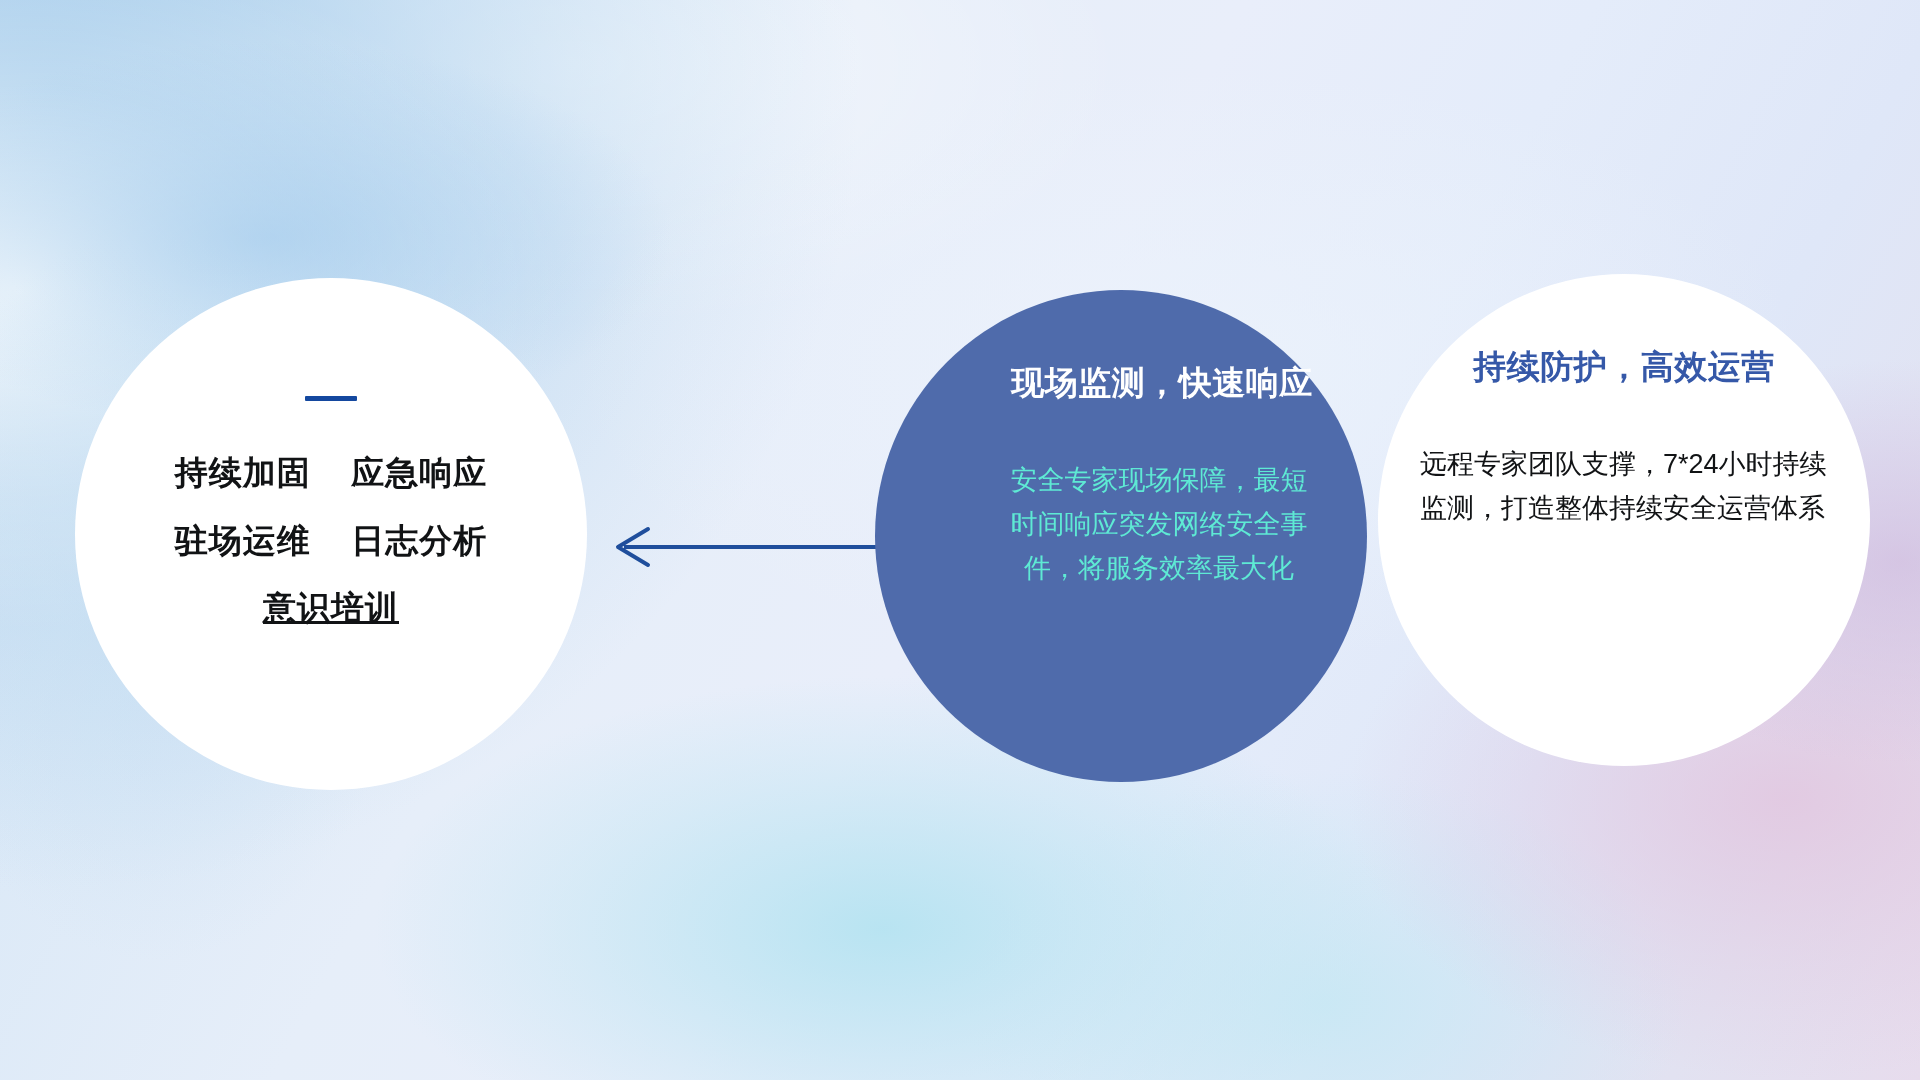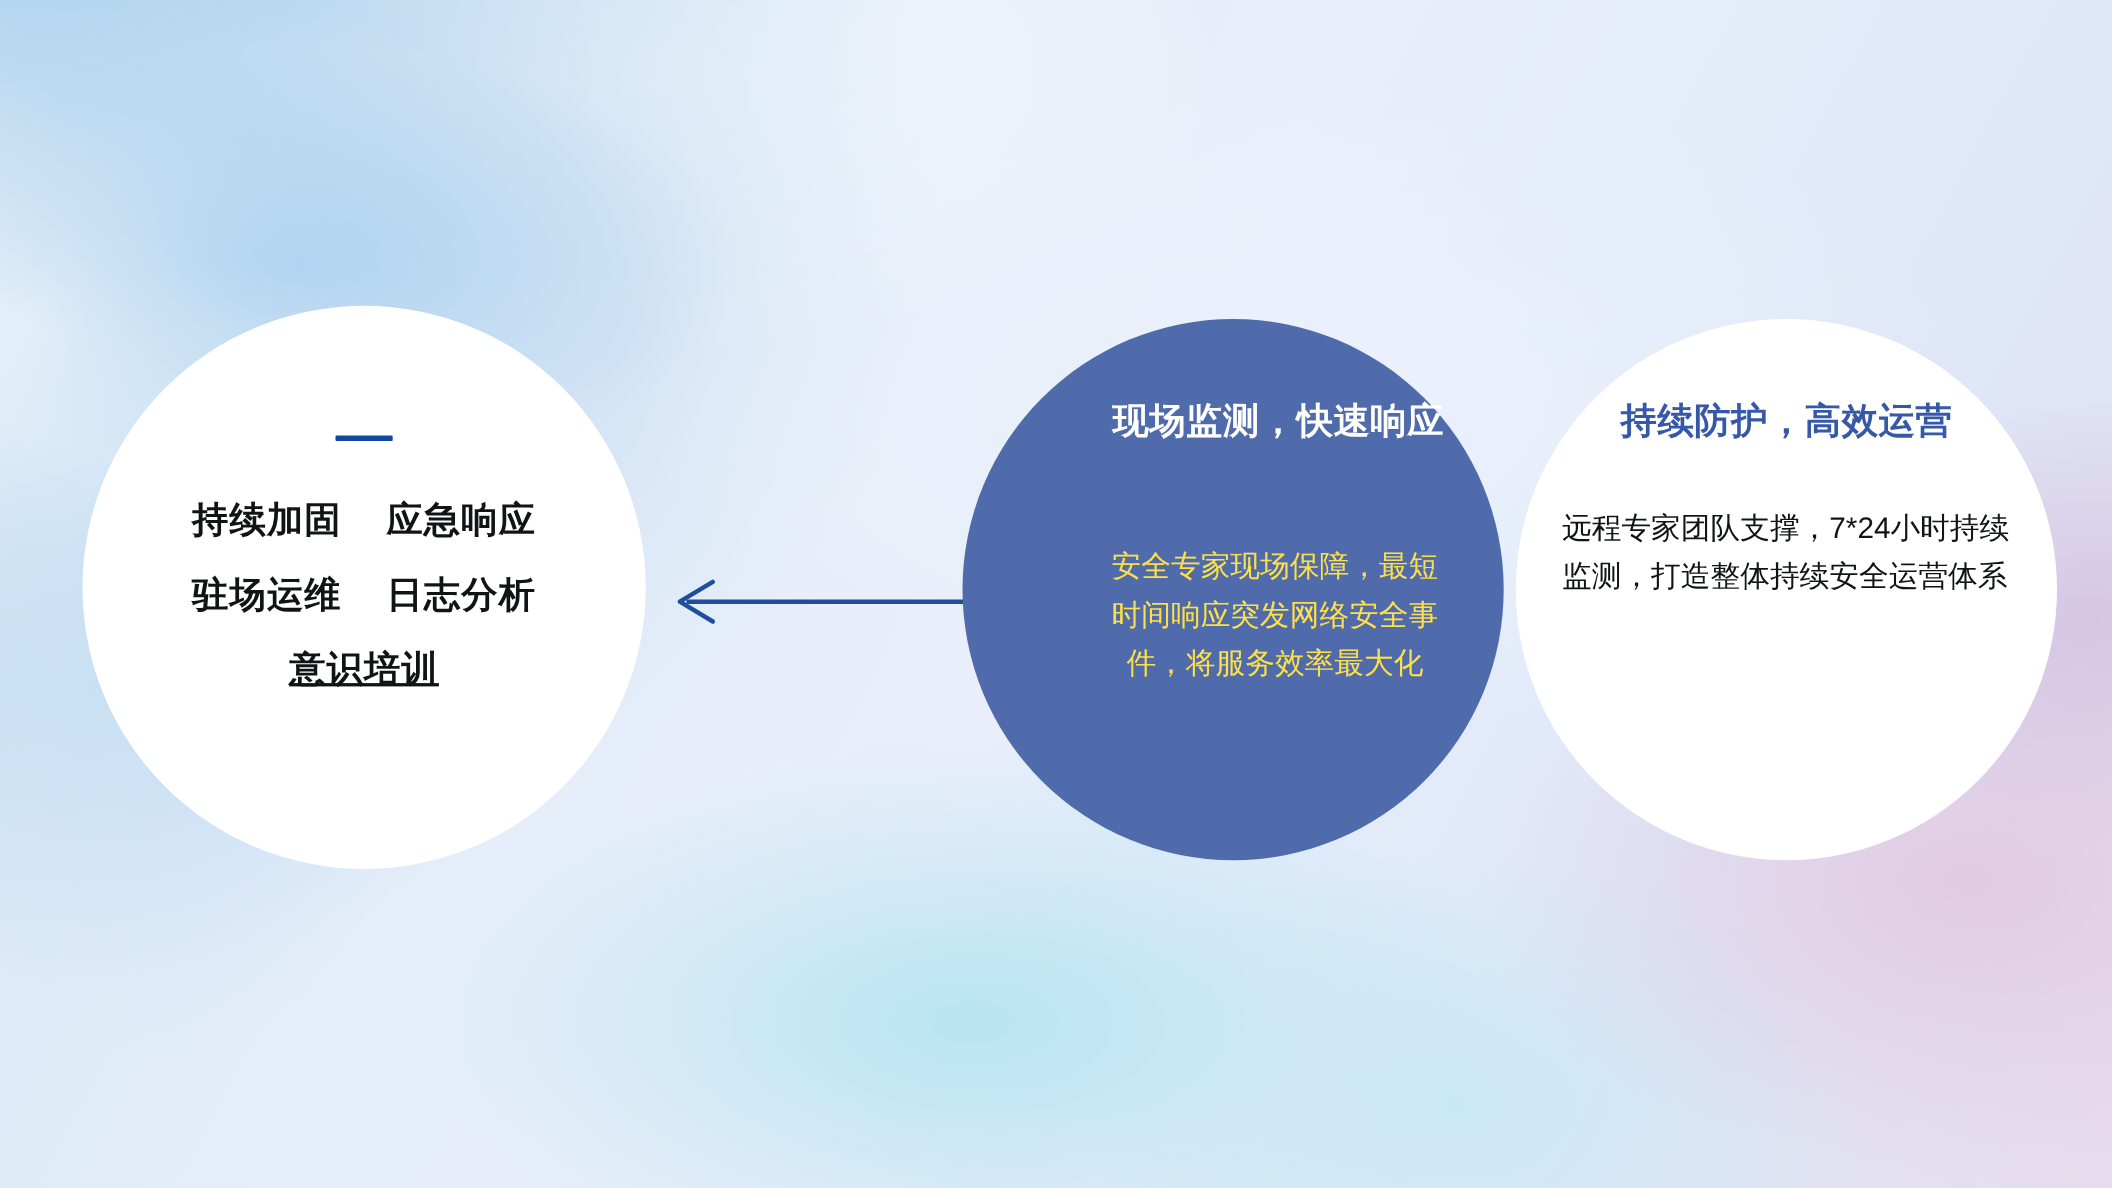--- a/index.html
+++ b/index.html
@@ -90,21 +90,21 @@
     left: 875px;
     top: 290px;
     width: 492px;
     height: 492px;
     background: #4f6bab;
     z-index: 5;
   }
 
   #circle-right {
     left: 1378px;
-    top: 290px;
+    top: 274px;
     width: 492px;
     height: 492px;
     background: #ffffff;
     z-index: 6;
   }
 
   
   #left-content {
     position: absolute;
     left: 0;
@@ -145,36 +145,35 @@
     left: 0;
     top: 0;
     width: 492px;
     height: 492px;
     display: flex;
     flex-direction: column;
     align-items: center;
     padding-top: 72px;
     box-sizing: border-box;
     z-index: 7;
-    gap: 35px;
   }
   #middle-title {
     color: #ffffff;
     font-weight: 700;
     font-size: 33px;
     line-height: 1.25;
     letter-spacing: 0.5px;
     white-space: nowrap;
     margin-left: 82px;
   }
   #middle-body {
     margin-top: 56px;
     margin-left: 76px;
     width: 300px;
-    color: #fde047;
+    color: #5eead4;
     font-size: 27px;
     line-height: 1.62;
     text-align: center;
     font-weight: 400;
   }
 
   
   #right-content {
     position: absolute;
     left: 0;

